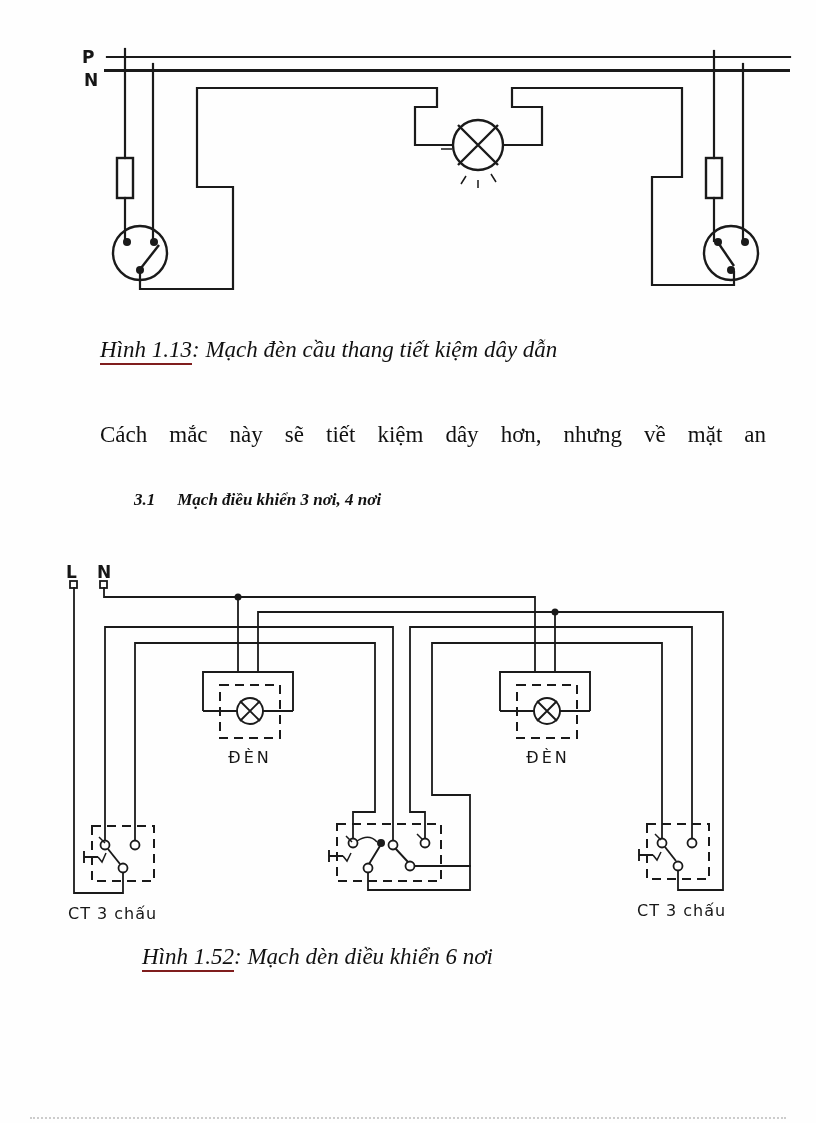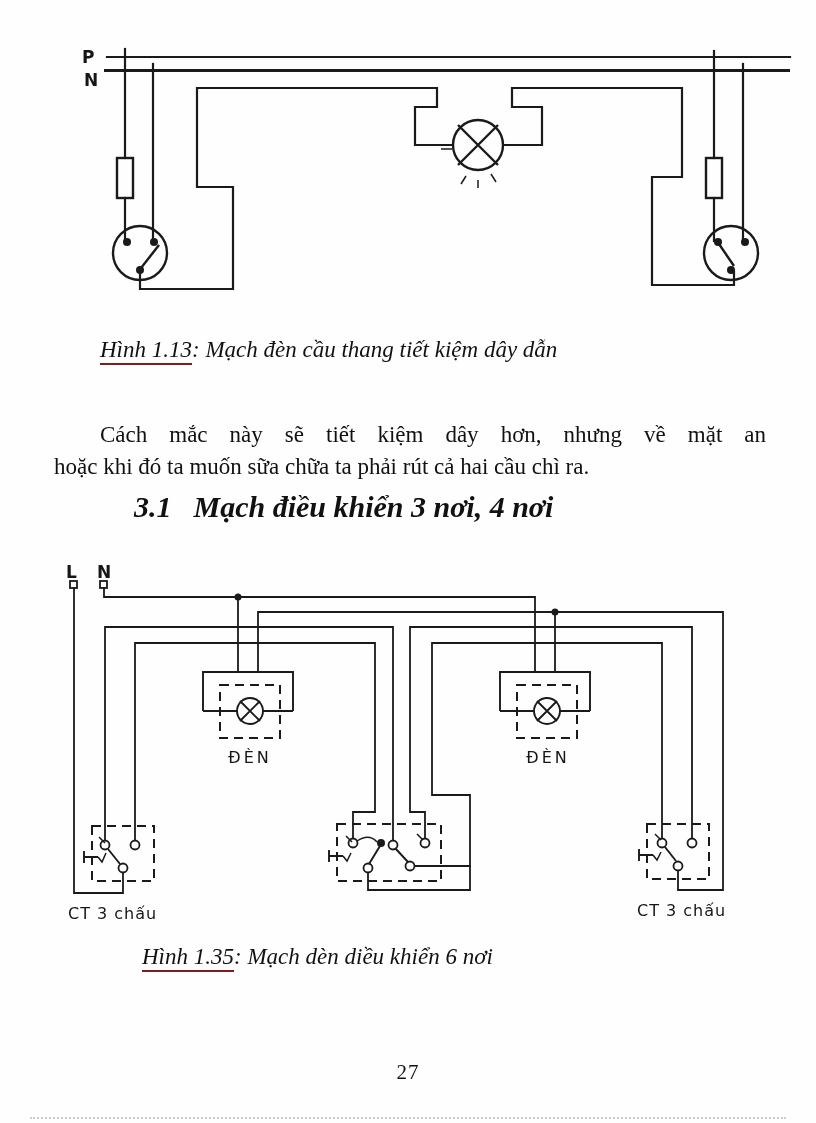--- a/index.html
+++ b/index.html
@@ -9,21 +9,21 @@
   svg text{font-family:"DejaVu Sans", sans-serif;fill:#161616;}
   .diag-label{font-size:17px;font-weight:600;}
   .lamp-label{font-size:16px;letter-spacing:3px;}
   .ct-label{font-size:16px;letter-spacing:1px;}
   .caption{position:absolute;font-style:italic;font-size:23px;white-space:nowrap;}
   .caption .figref{border-bottom:2px solid #7f1d1d;padding-bottom:1px;}
   .para{position:absolute;left:54px;width:712px;font-size:23px;line-height:31.5px;}
   .para-line{text-align:justify;}
   .para-line.just{text-align-last:justify;margin-top:31px;}
   .para-line.first{text-indent:46px;}
-  .heading{position:absolute;font-weight:bold;font-style:italic;font-size:30px;white-space:nowrap;}
+  .heading{position:absolute;font-weight:bold;font-style:italic;font-size:17px;white-space:nowrap;}
   .heading .num{margin-right:22px;}
   .pagenum{position:absolute;top:1060px;left:0;width:100%;text-align:center;
            font-size:21px;letter-spacing:1px;}
   .scan-edge{position:absolute;left:30px;right:30px;bottom:4px;border-top:2px dotted #cccccc;}
   .wire{stroke:#1a1a1a;stroke-width:2.2;fill:none;stroke-linecap:square;}
   .wire-thin{stroke:#1a1a1a;stroke-width:1.8;fill:none;stroke-linecap:square;}
   .wire-bold{stroke:#1a1a1a;stroke-width:3;fill:none;}
   .sym{stroke:#1a1a1a;stroke-width:2.4;fill:none;}
   .sym-thin{stroke:#1a1a1a;stroke-width:1.9;fill:none;}
   .dashbox{stroke:#1a1a1a;stroke-width:2;fill:none;stroke-dasharray:9,6;}
@@ -85,21 +85,20 @@
       <path class="sym" d="M719,244 L734,266"></path>
     </g>
   </svg>
 
   <div class="caption" style="top:337px;left:100px;">
     <span class="figref">Hình 1.13</span><span>: Mạch đèn cầu thang tiết kiệm dây dẫn</span>
   </div>
 
   <div class="para" style="top:388px;">
     <div class="para-line just first">Cách mắc này sẽ tiết kiệm dây hơn, nhưng về mặt an</div>
-    <div class="para-line">hoặc khi đó ta muốn sữa chữa ta phải rút cả hai cầu chì ra.</div>
   </div>
 
   <div class="heading" style="top:490px;left:134px;">
     <span class="num">3.1</span><span>Mạch điều khiển 3 nơi, 4 nơi</span>
   </div>
 
   <svg style="top:550px" width="816" height="380" viewBox="0 550 816 380">
 
     <text class="diag-label" x="66" y="578">L</text>
     <text class="diag-label" x="97" y="578">N</text>
@@ -176,19 +175,18 @@
       <circle class="term" cx="678" cy="866" r="4.5"></circle>
       <path class="sym-thin" d="M665,847 L676,861"></path>
       <path class="tick" d="M655,834 L661,840"></path>
       <path class="sym-thin" d="M639,849 V861 M639,855 H653"></path>
       <path class="tick" d="M653,855 L657,860 L661,852"></path>
     </g>
     <text class="ct-label" x="637" y="916">CT 3 chấu</text>
   </svg>
 
   <div class="caption" style="top:944px;left:142px;">
-    <span class="figref">Hình 1.35</span><span>: Mạch dèn diều khiển 6 nơi</span>
+    <span class="figref">Hình 1.52</span><span>: Mạch dèn diều khiển 6 nơi</span>
   </div>
 
-  <div class="pagenum">27</div>
 
   <div class="scan-edge"></div>
 </div>
 
 </body></html>

